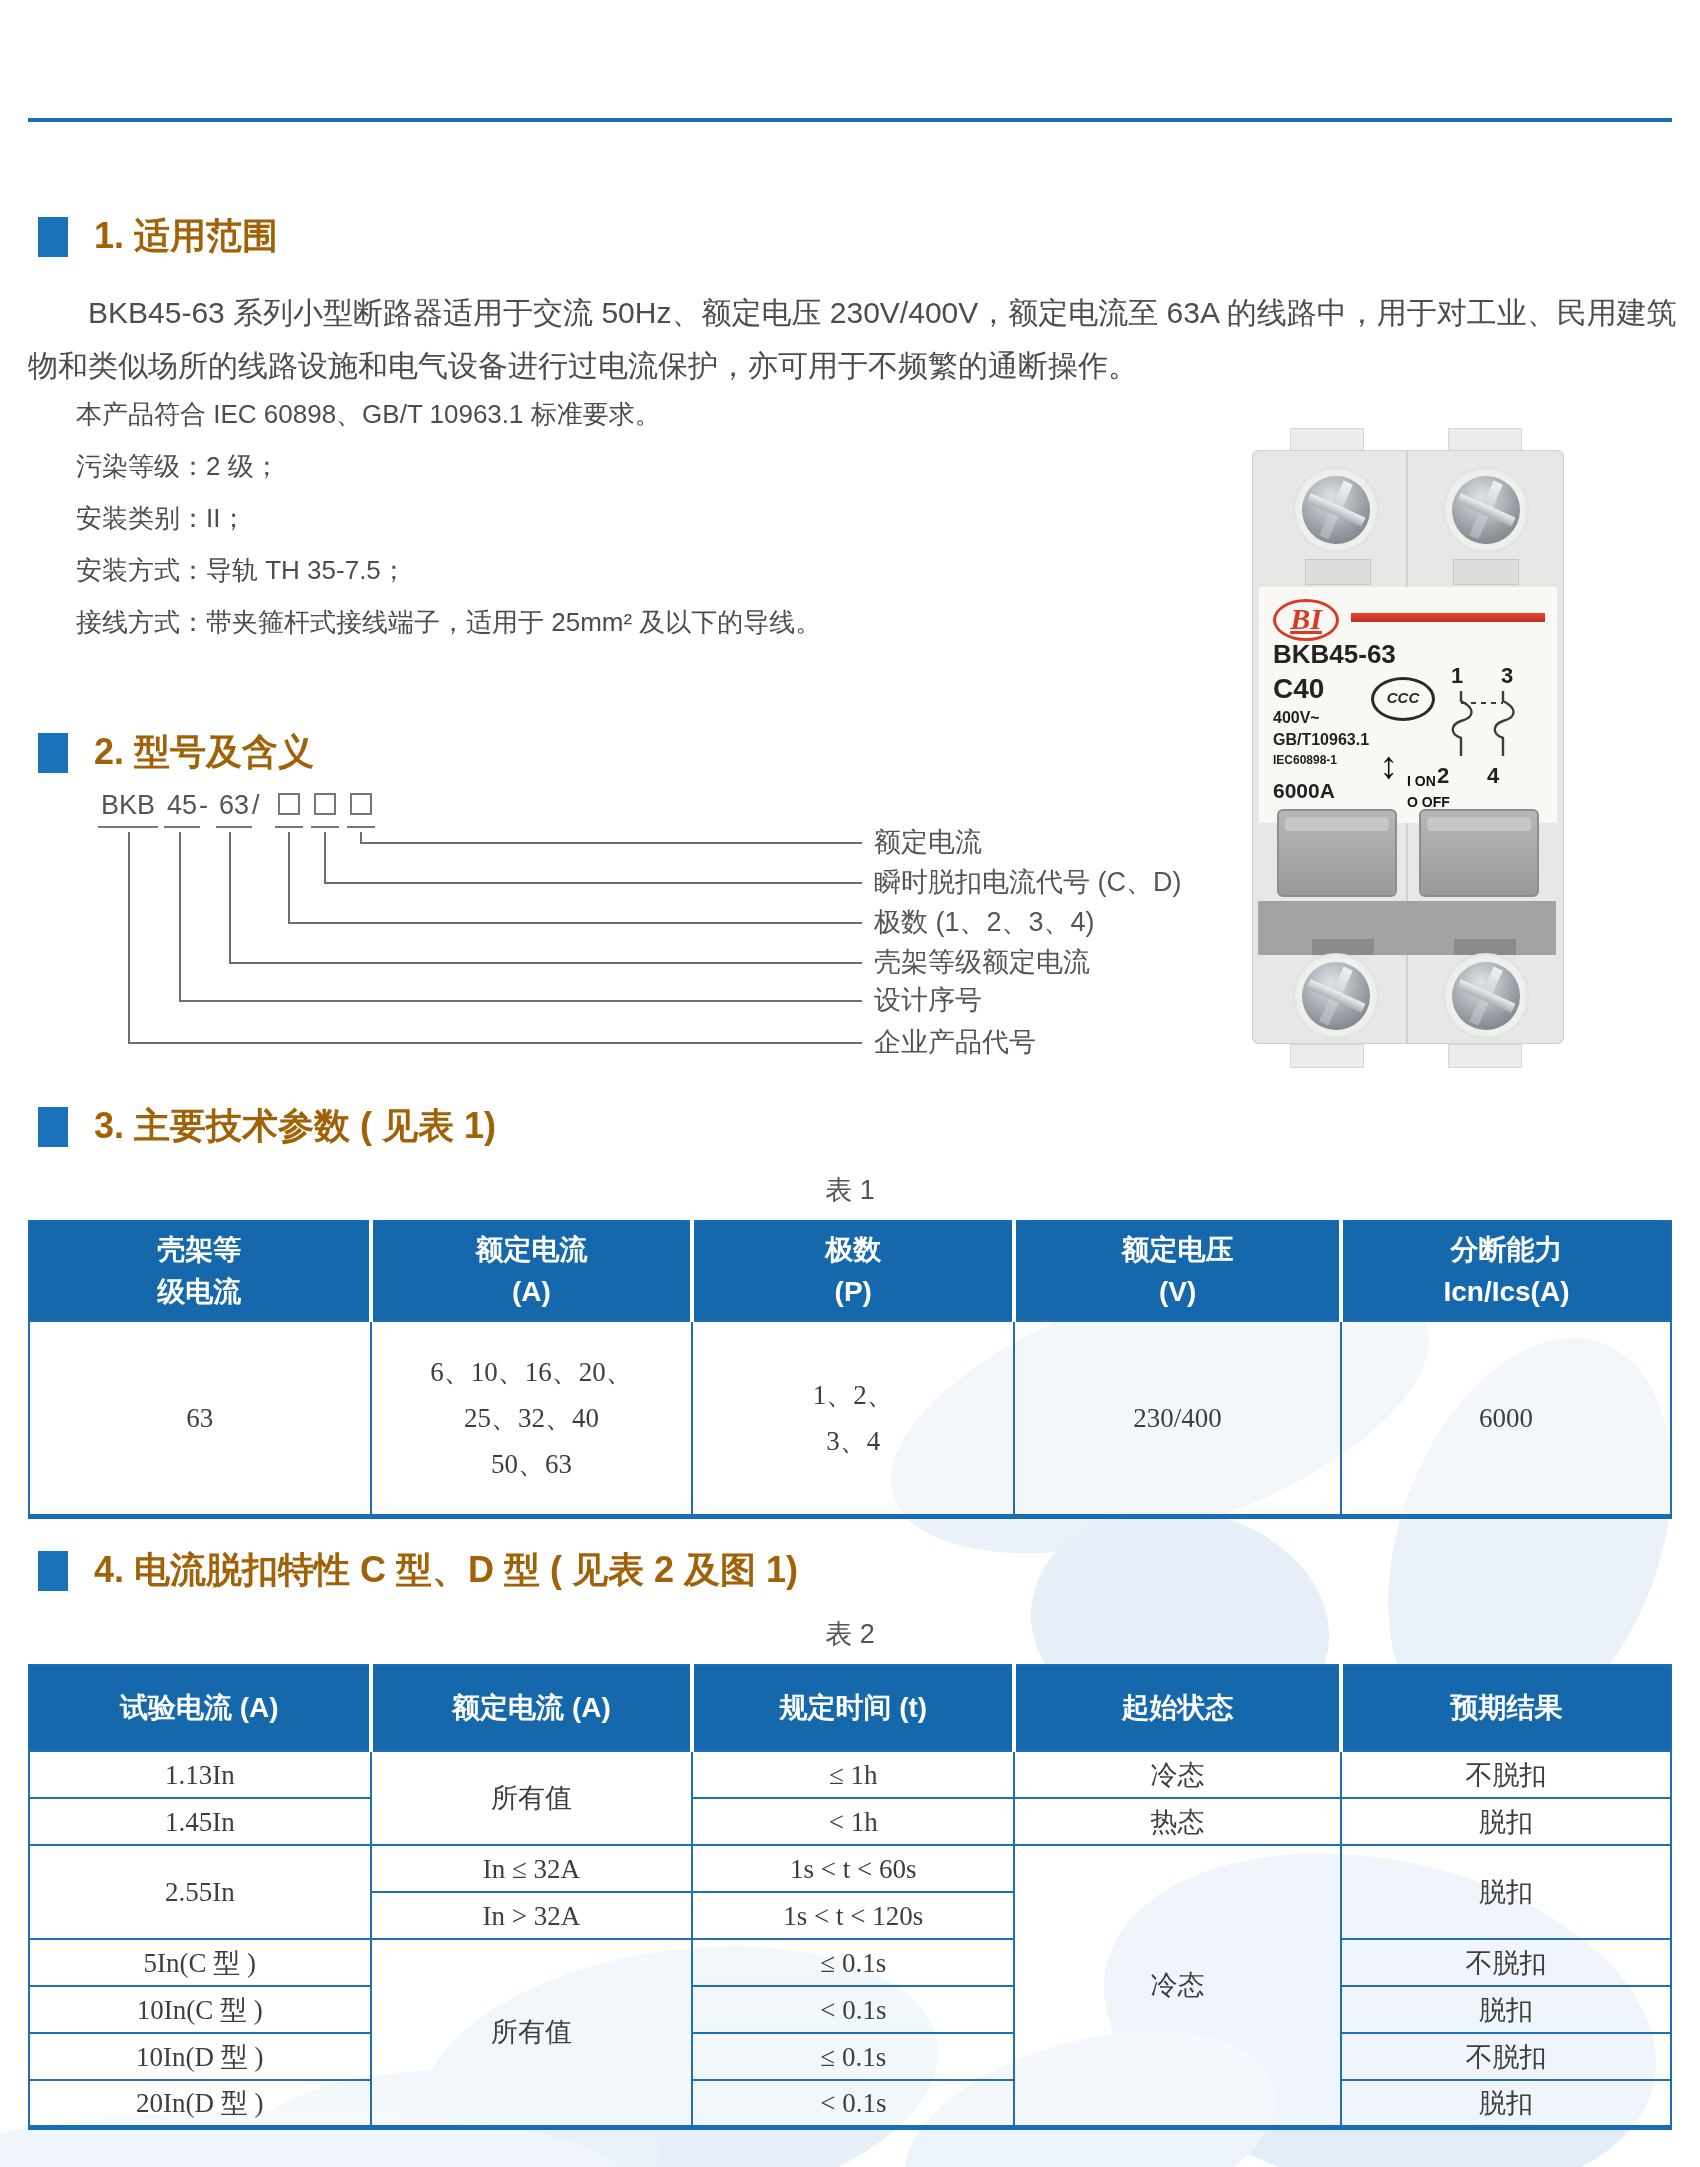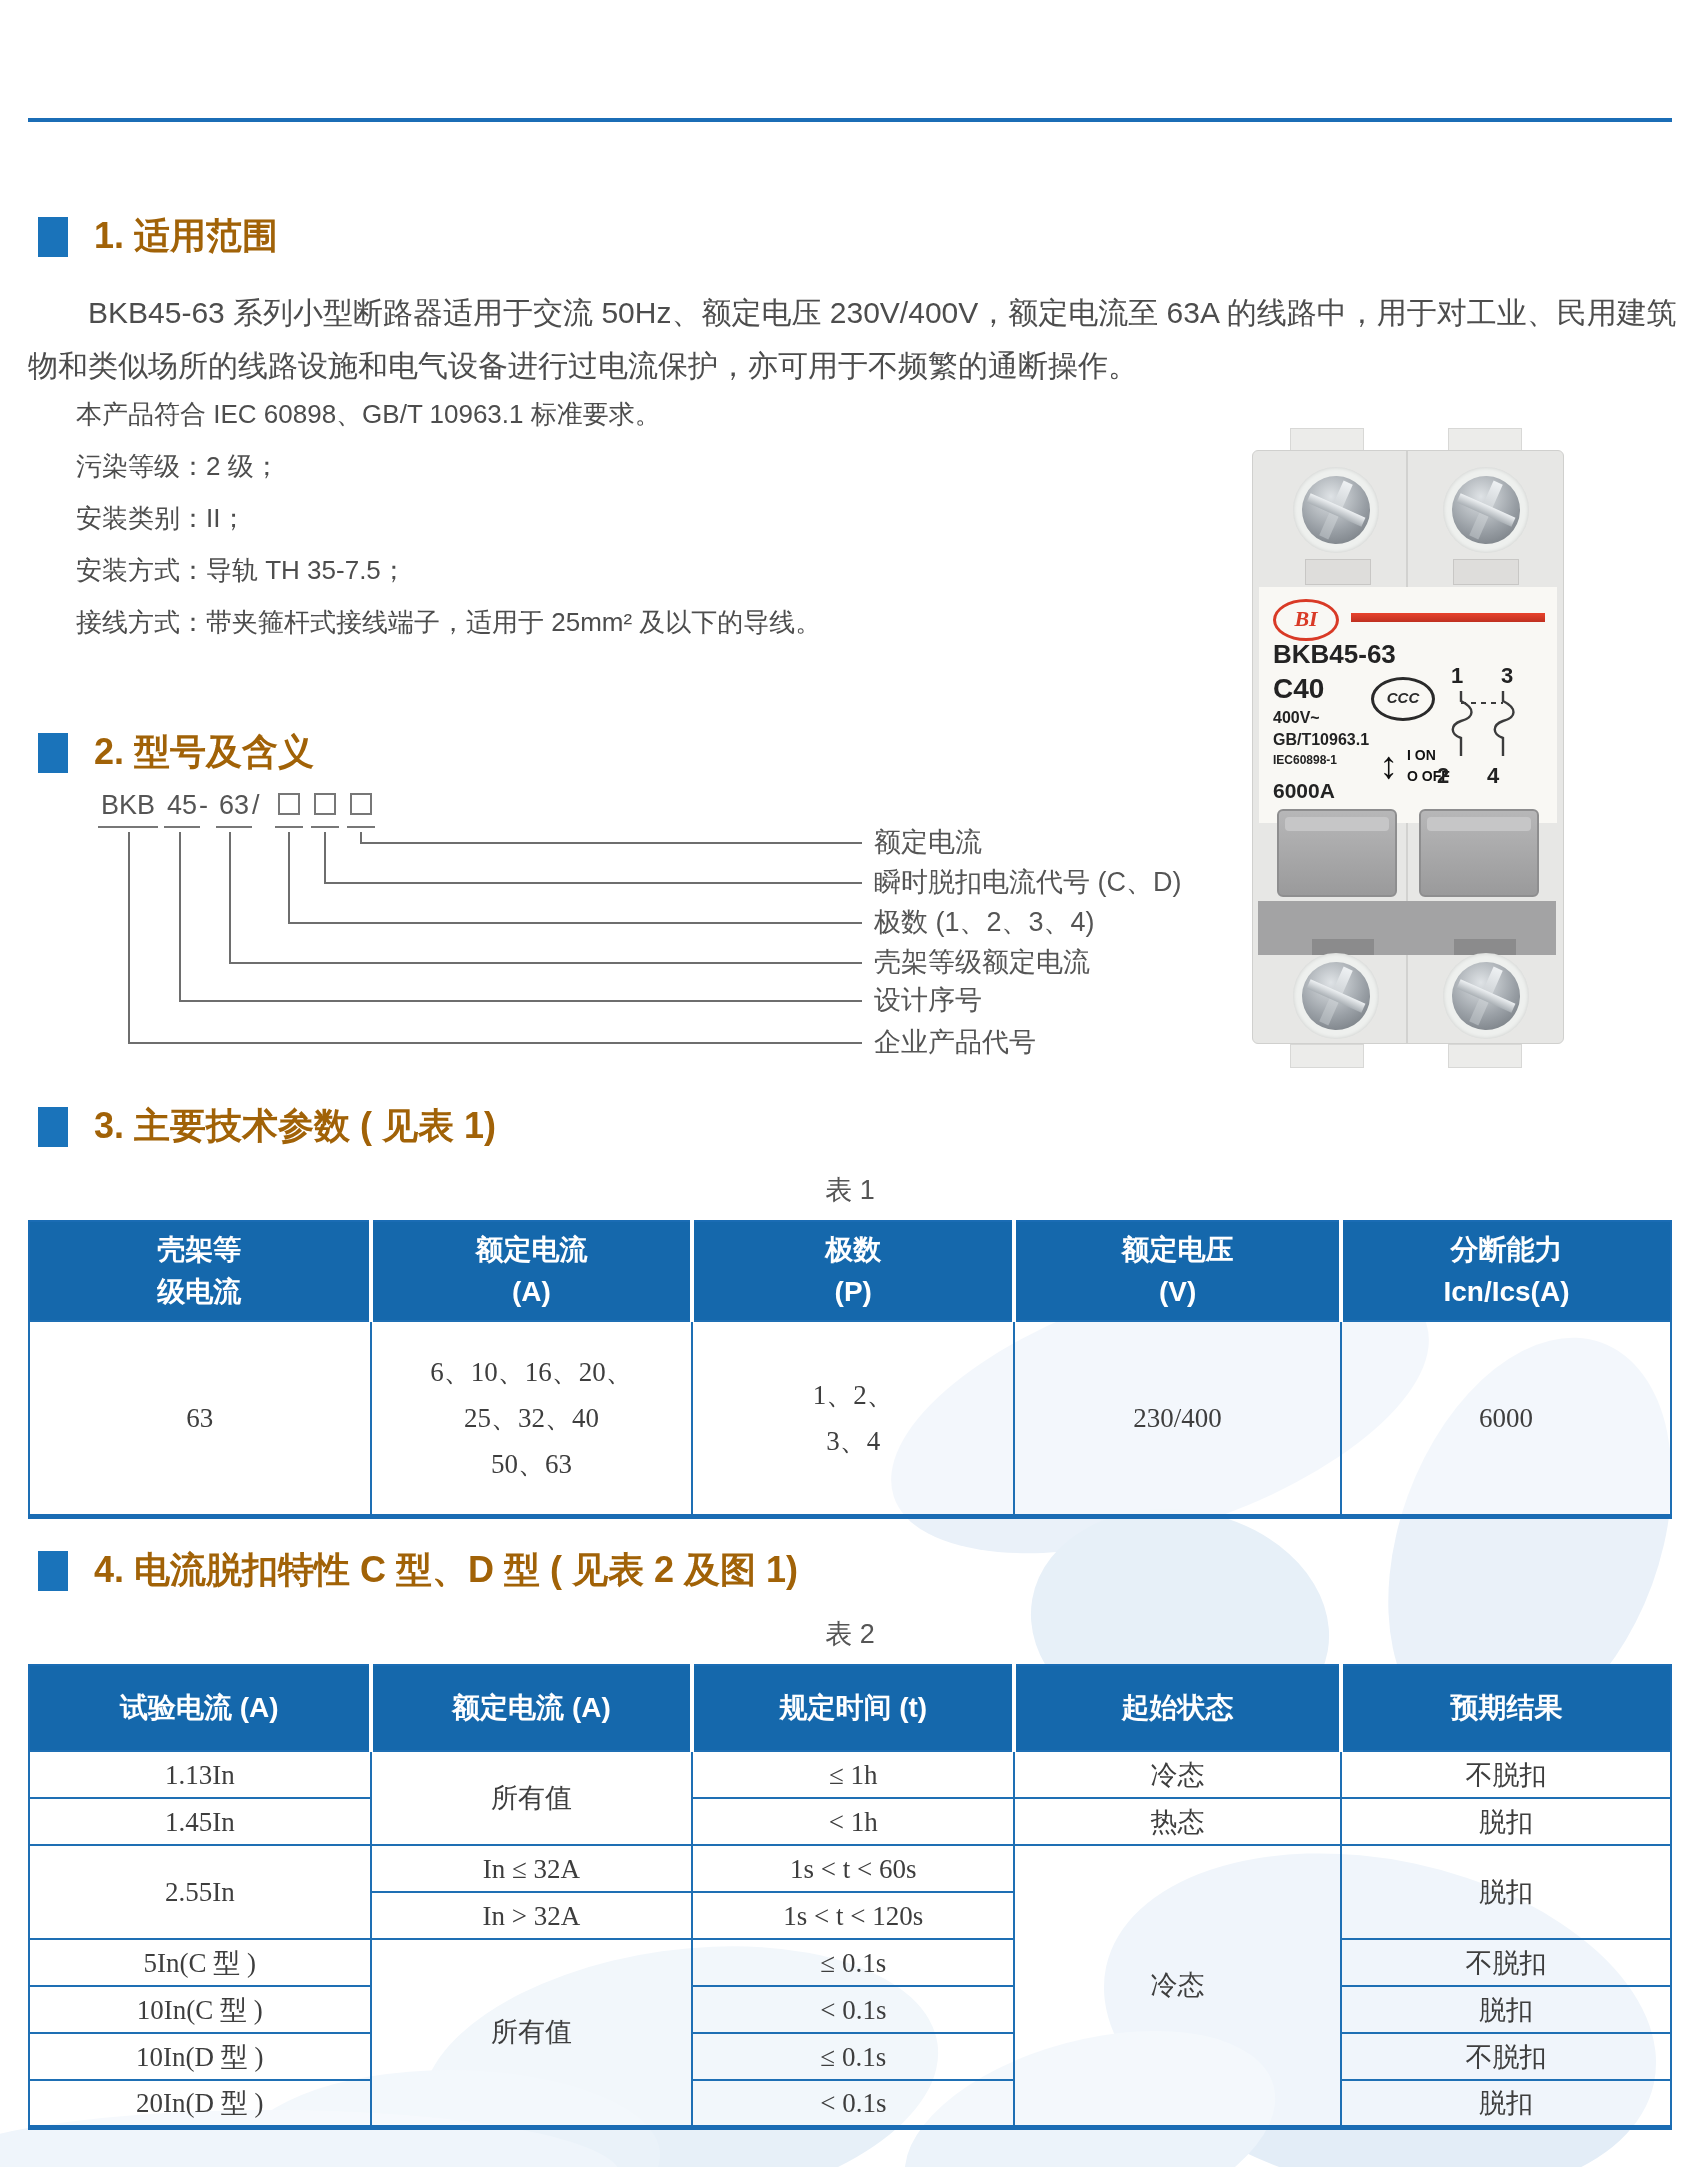--- a/index.html
+++ b/index.html
@@ -50,22 +50,22 @@
   .collar{position:absolute;width:86px;height:86px;border-radius:50%;background:#eef0ee;
           box-shadow:inset 0 0 4px rgba(0,0,0,.15);}
   .screw{position:absolute;left:9px;top:9px;width:68px;height:68px;border-radius:50%;
          background:radial-gradient(circle at 35% 35%,#dfe3e6,#9aa0a6 55%,#696f75);transform:rotate(24deg);}
   .screw i{position:absolute;background:linear-gradient(#eef1f3,#aab0b5);}
   .screw .v{left:29px;top:4px;width:10px;height:60px;}
   .screw .h{left:4px;top:29px;width:60px;height:10px;}
   .clamp{position:absolute;width:64px;height:24px;background:#dedddb;border:1px solid #c8c7c5;}
   .lbl{position:absolute;left:6px;top:136px;width:298px;height:236px;background:#f9f8f4;}
   .logo{position:absolute;left:14px;top:12px;width:60px;height:36px;border:3px solid #d93a26;border-radius:50%;
-        color:#d93a26;font-weight:bold;font-style:italic;font-size:22px;text-align:center;line-height:34px;
-        font-family:"Liberation Serif",serif;}
+        color:#d93a26;font-weight:bold;font-style:italic;font-size:30px;text-align:center;line-height:34px;
+        font-family:"Liberation Serif",serif;text-decoration:underline;}
   .redbar{position:absolute;left:92px;top:26px;width:194px;height:9px;background:linear-gradient(#e8432c,#c03020);}
   .lt{position:absolute;color:#232323;font-weight:bold;white-space:nowrap;}
   .ccc{position:absolute;left:112px;top:90px;width:58px;height:38px;border:3px solid #2a2a2a;border-radius:50%;
        font-size:15px;font-weight:bold;font-style:italic;text-align:center;line-height:36px;color:#2a2a2a;}
   .udarrow{position:absolute;left:120px;top:158px;font-size:38px;font-weight:bold;color:#111;line-height:40px;}
   .onoff{position:absolute;left:148px;top:158px;font-size:14px;font-weight:bold;color:#111;line-height:21px;}
   .pole-num{position:absolute;font-size:22px;font-weight:bold;color:#222;}
   .handle{position:absolute;top:358px;width:116px;height:84px;border-radius:6px;border:2px solid #8e8e8f;
           background:linear-gradient(180deg,#b7b7b8,#9a9a9b);}
   .handle:before{content:"";position:absolute;left:6px;top:6px;right:6px;height:14px;background:#c6c6c7;border-radius:4px;}
@@ -127,21 +127,21 @@
         <span class="redbar"></span>
         <span class="lt" style="left:14px;top:52px;font-size:26px;">BKB45-63</span>
         <span class="lt" style="left:14px;top:86px;font-size:28px;">C40</span>
         <span class="ccc">CCC</span>
         <span class="lt" style="left:14px;top:122px;font-size:16px;">400V~</span>
         <span class="lt" style="left:14px;top:144px;font-size:16px;">GB/T10963.1</span>
         <span class="lt" style="left:14px;top:166px;font-size:12px;">IEC60898-1</span>
         <span class="lt" style="left:14px;top:192px;font-size:21px;">6000A</span>
         <span class="udarrow">↕</span>
         <span class="onoff">
-          <span style="display:block;">I ON</span>
+          <span style="display:block;margin-top:26px;">I ON</span>
           <span style="display:block;">O OFF</span>
         </span>
         <span class="pole-num" style="left:192px;top:76px;">1</span>
         <span class="pole-num" style="left:242px;top:76px;">3</span>
         <svg class="abs" style="left:186px;top:102px;" width="90" height="76" viewBox="0 0 90 76">
           <path d="M16 2 v10 c14 7 14 16 0 20 c-11 4 -11 13 0 17 v18" fill="none" stroke="#3c3c3c" stroke-width="2.4"></path>
           <path d="M58 2 v10 c14 7 14 16 0 20 c-11 4 -11 13 0 17 v18" fill="none" stroke="#3c3c3c" stroke-width="2.4"></path>
           <path d="M16 14 h42" fill="none" stroke="#3c3c3c" stroke-width="2" stroke-dasharray="5 5"></path>
         </svg>
         <span class="pole-num" style="left:178px;top:176px;">2</span>

